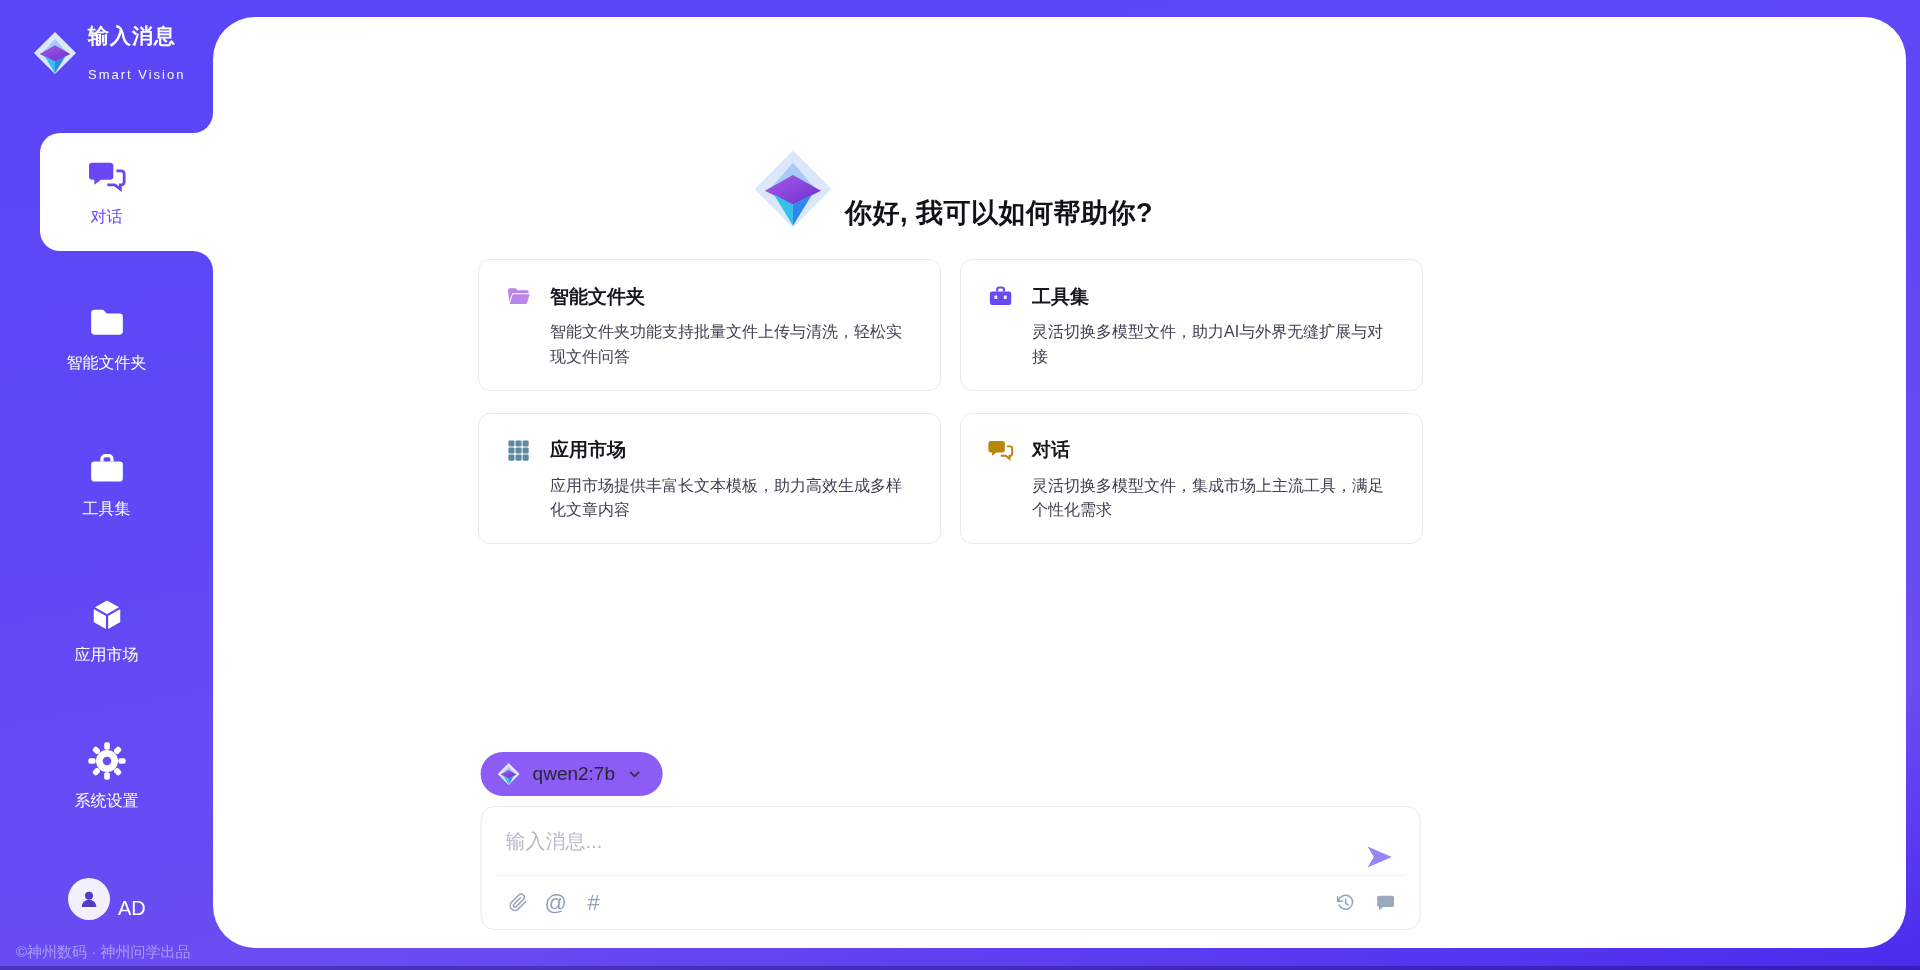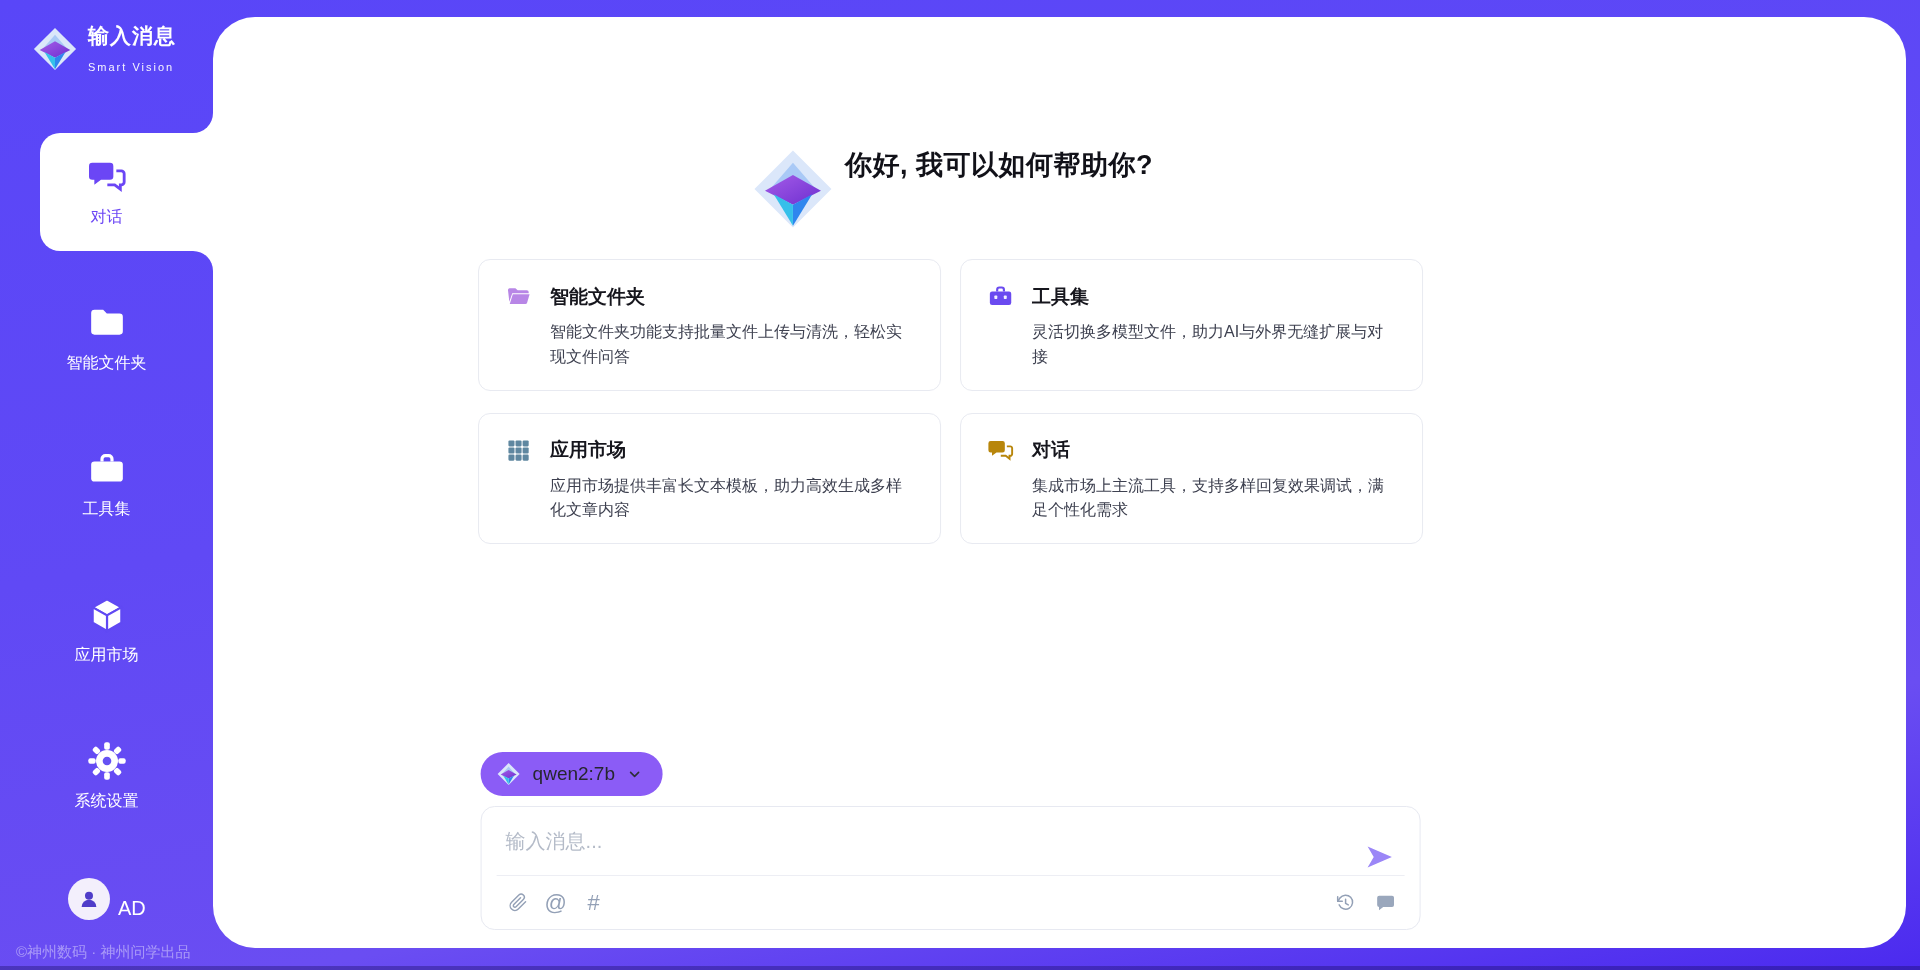--- a/index.html
+++ b/index.html
@@ -15,38 +15,38 @@
   .main-panel {
     position:absolute; left:213px; top:17px; right:14px; bottom:22px;
     background:#ffffff; border-radius:42px;
   }
 
   
   .sidebar { position:absolute; left:0; top:0; width:213px; height:100%; }
   .brand { display:flex; align-items:center; gap:10px; padding:24px 0 0 32px; }
   .brand-text { color:#fff; line-height:1.1; }
   .brand-name { font-size:21px; font-weight:bold; letter-spacing:1px; }
-  .brand-sub { font-size:11px; letter-spacing:2px; margin-top:14px; opacity:.95; }
+  .brand-sub { font-size:13px; letter-spacing:2px; margin-top:21px; opacity:.95; }
 
   .nav { position:absolute; top:133px; left:0; width:213px; display:flex; flex-direction:column; gap:28px; }
   .nav-item { position:relative; height:118px; display:flex; flex-direction:column; align-items:center; justify-content:center; gap:10px; color:#ffffff; cursor:pointer; }
   .nav-item .nav-ic { width:40px; height:40px; position:relative; z-index:2; }
   .nav-item .nav-label { font-size:16px; position:relative; z-index:2; }
   .nav-item.active { color:#6b46f5; }
   .active-bg { position:absolute; left:40px; right:0; top:0; bottom:0; background:#fff; border-radius:20px 0 0 20px; }
   .active-bg::before { content:""; position:absolute; right:0; top:-40px; width:40px; height:40px; border-bottom-right-radius:20px; box-shadow:0 20px 0 0 #ffffff; }
   .active-bg::after  { content:""; position:absolute; right:0; bottom:-40px; width:40px; height:40px; border-top-right-radius:20px; box-shadow:0 -20px 0 0 #ffffff; }
 
   .user-row { position:absolute; bottom:50px; left:68px; display:flex; align-items:flex-end; gap:8px; cursor:pointer; }
   .avatar { width:42px; height:42px; border-radius:50%; background:#f3effc; display:flex; align-items:center; justify-content:center; }
   .user-name { color:#fff; font-size:20px; }
   .side-footer { position:absolute; bottom:8px; left:16px; color:rgba(255,255,255,.42); font-size:15px; white-space:nowrap; }
 
   
-  .welcome { position:absolute; top:147px; left:50%; transform:translateX(-52%); display:flex; align-items:flex-start; gap:10px; }
+  .welcome { position:absolute; top:147px; left:50%; transform:translateX(-52%); display:flex; align-items:flex-end; gap:10px; }
   .welcome h1 { font-size:27px; font-weight:bold; color:#111118; letter-spacing:.5px; }
 
   
   .cards { position:absolute; top:259px; left:50%; transform:translateX(-51%); width:945px;
            display:grid; grid-template-columns:463px 463px; column-gap:19px; row-gap:22px; }
   .card { border:1px solid #e8eaf1; border-radius:12px; background:#fff; min-height:128px; padding:23px 24px 20px 26px; cursor:pointer; }
   .card-head { display:flex; align-items:center; gap:18px; }
   .card-head .card-ic { width:27px; height:27px; flex:0 0 auto; }
   .card-title { font-size:19px; font-weight:bold; color:#16161d; }
   .card-desc { margin:10px 0 0 45px; font-size:16px; line-height:1.55; color:#3e4150; }
@@ -280,21 +280,21 @@
   </div>
   <div class="card">
     <div class="card-head">
       <span class="card-ic c-chatgold">
           <svg width="27" height="27">
             <use href="#sym-chat"></use>
           </svg>
         </span>
       <span class="card-title">对话</span>
     </div>
-    <div class="card-desc">集成市场上主流工具，支持多样回复效果调试，满足个性化需求</div>
+    <div class="card-desc">灵活切换多模型文件，集成市场上主流工具，满足个性化需求</div>
   </div>
 </div>
 
 <div class="composer">
   <div class="model-pill">
     <span>
         <svg width="24" height="24">
           <use href="#sym-diamond"></use>
         </svg>
       </span>

